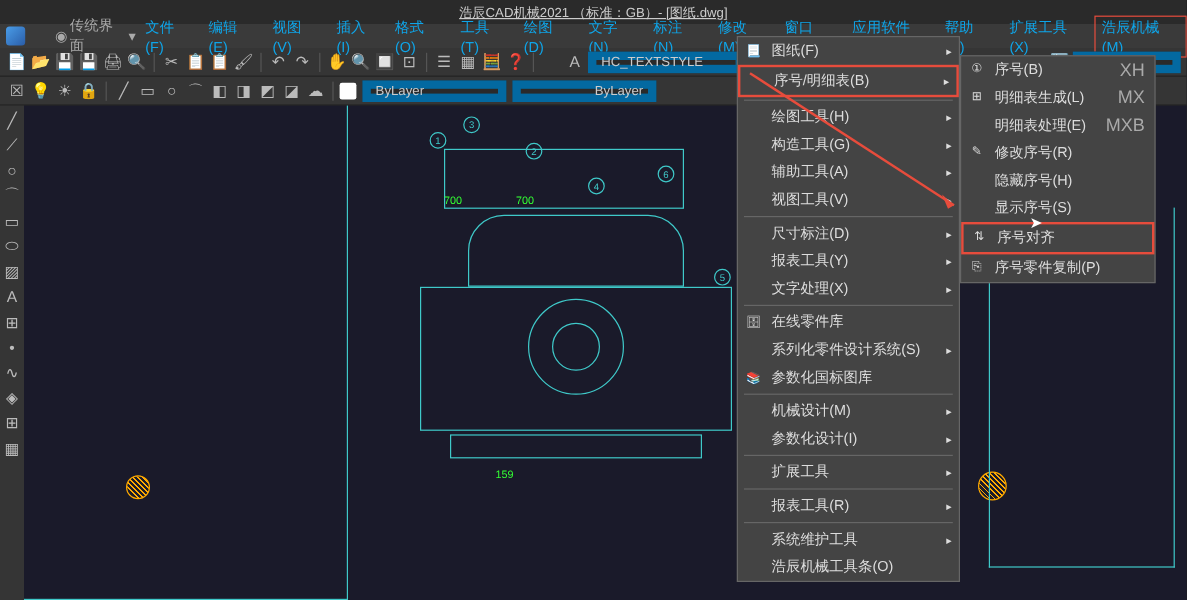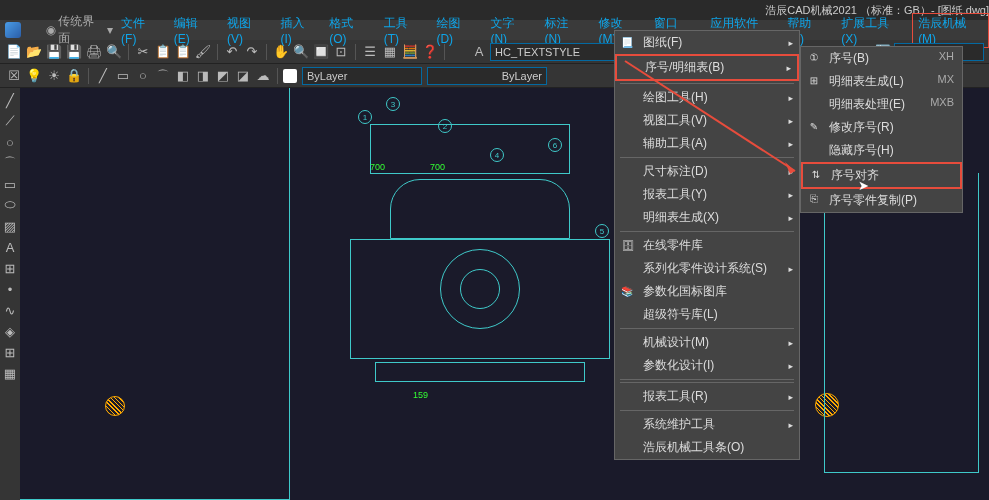--- a/index.html
+++ b/index.html
@@ -11,23 +11,24 @@
       width: 989px;
       height: 500px;
       overflow: hidden;
       position: relative;
     }
     .title-bar {
       height: 20px;
       background: #2a2a2a;
       display: flex;
       align-items: center;
-      justify-content: flex-end;
+      justify-content: center;
       color: #ccc;
       font-size: 11px;
+      text-decoration: underline;
     }
     .menu-bar {
       height: 20px;
       background: #3a3a3a;
       display: flex;
       align-items: center;
       padding-left: 5px;
       gap: 2px;
     }
     .app-icon {
@@ -70,21 +71,21 @@
       font-size: 13px;
     }
     .tool-sep {
       width: 1px;
       height: 16px;
       background: #555;
       margin: 0 3px;
     }
     .dropdown-field {
       background: #2a2a2a;
-      border: 1px solid #0369a1;
+      border: 7px solid #0369a1;
       height: 18px;
       padding: 0 4px;
       color: #ccc;
       font-size: 11px;
       display: flex;
       align-items: center;
     }
     .small-icon {
       width: 14px;
       height: 14px;
@@ -213,21 +214,21 @@
       color: #ddd;
       cursor: pointer;
       display: flex;
       justify-content: space-between;
       font-size: 12px;
       position: relative;
     }
     .submenu .item.highlight {
       border: 2px solid #e74c3c;
     }
-    .short { color: #aaa; font-size: 11px; text-align: center; }
+    .short { color: #aaa; font-size: 15px; text-align: center; }
     .red-arrow {
       position: absolute;
       z-index: 200;
       pointer-events: none;
     }
     .cursor {
       position: absolute;
       left: 858px;
       top: 178px;
       z-index: 300;
@@ -380,58 +381,61 @@
       <span>图纸(F)</span>
     </div>
   <div class="item highlight arrow">
       <span>序号/明细表(B)</span>
     </div>
   <div class="sep"></div>
   <div class="item arrow">
       <span>绘图工具(H)</span>
     </div>
   <div class="item arrow">
+      <span>构造工具(G)</span>
+    </div>
+  <div class="item arrow">
+      <span>辅助工具(A)</span>
+    </div>
+  <div class="item arrow">
       <span>视图工具(V)</span>
     </div>
-  <div class="item arrow">
-      <span>辅助工具(A)</span>
-    </div>
   <div class="sep"></div>
   <div class="item arrow">
       <span>尺寸标注(D)</span>
     </div>
   <div class="item arrow">
       <span>报表工具(Y)</span>
     </div>
   <div class="item arrow">
-      <span>明细表生成(X)</span>
+      <span>文字处理(X)</span>
     </div>
   <div class="sep"></div>
   <div class="item">
       <span class="item-icon">🗄</span>
       <span>在线零件库</span>
     </div>
   <div class="item arrow">
       <span>系列化零件设计系统(S)</span>
     </div>
   <div class="item">
       <span class="item-icon">📚</span>
       <span>参数化国标图库</span>
     </div>
-  <div class="item">
-      <span>超级符号库(L)</span>
-    </div>
   <div class="sep"></div>
   <div class="item arrow">
       <span>机械设计(M)</span>
     </div>
   <div class="item arrow">
       <span>参数化设计(I)</span>
     </div>
   <div class="sep"></div>
+  <div class="item arrow">
+      <span>扩展工具</span>
+    </div>
   <div class="sep"></div>
   <div class="item arrow">
       <span>报表工具(R)</span>
     </div>
   <div class="sep"></div>
   <div class="item arrow">
       <span>系统维护工具</span>
     </div>
   <div class="item">
       <span>浩辰机械工具条(O)</span>
@@ -454,20 +458,23 @@
       <span>明细表处理(E)</span>
       <span class="short">MXB</span>
     </div>
   <div class="sep"></div>
   <div class="item">
       <span class="item-icon">✎</span>
       <span>修改序号(R)</span>
     </div>
   <div class="item">
       <span>隐藏序号(H)</span>
+    </div>
+  <div class="item">
+      <span>显示序号(S)</span>
     </div>
   <div class="item highlight">
       <span class="item-icon">⇅</span>
       <span>序号对齐</span>
     </div>
   <div class="item">
       <span class="item-icon">⎘</span>
       <span>序号零件复制(P)</span>
     </div>
 </div>

